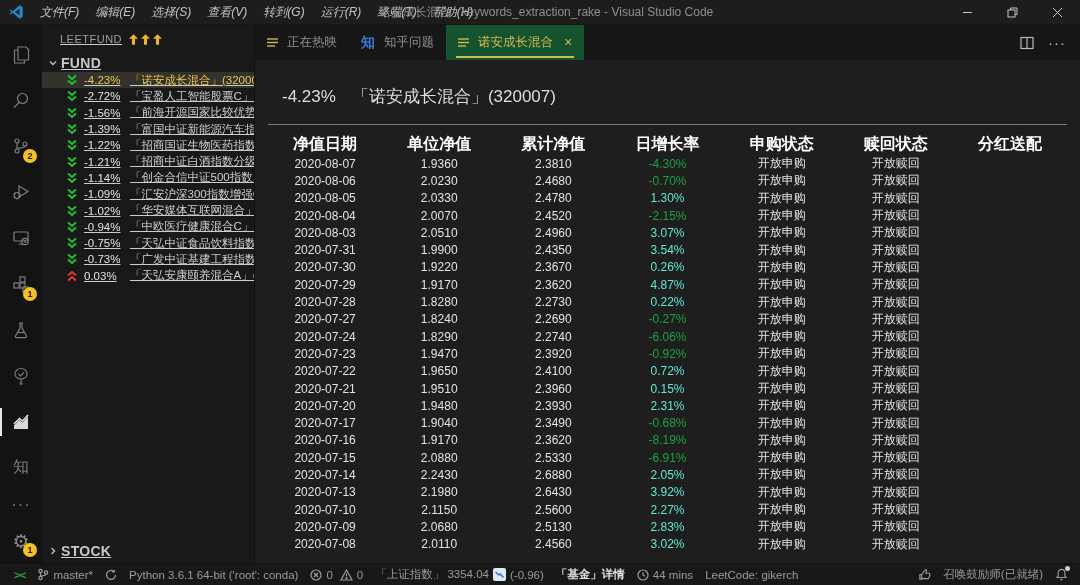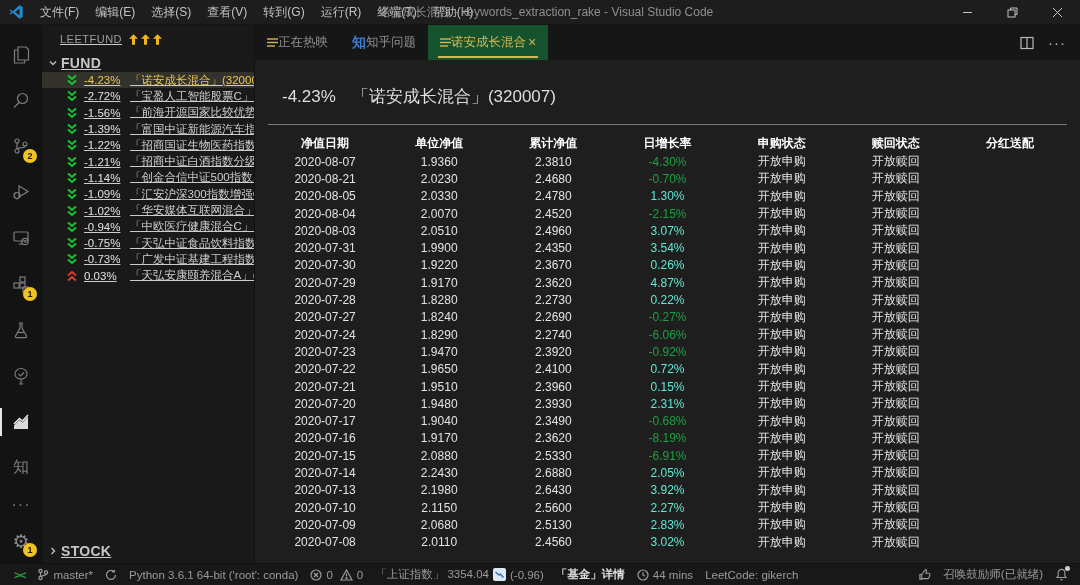--- a/index.html
+++ b/index.html
@@ -8,21 +8,21 @@
     font-family: "Liberation Sans", "DejaVu Sans", sans-serif;
     background:#1e1e1e; color:#ccc; font-size:12px;
     -webkit-user-select:none; user-select:none;
   }
   .app { width:1080px; height:585px; display:flex; flex-direction:column; background:#1e1e1e; }
 
   
   .titlebar { height:25px; flex:0 0 25px; background:#1d1d1d; display:flex; align-items:center; position:relative; border-bottom:1px solid #141414;}
   .vscode-logo { width:16px; height:16px; margin:0 8px 0 8px; flex:0 0 auto; }
   .menu { display:flex; align-items:center; height:100%; }
-  .menu-item { padding:0 8px; height:100%; display:flex; align-items:center; color:#c3c3c3; font-size:12px; cursor:default; }
+  .menu-item { padding:0 8px; height:100%; display:flex; align-items:center; color:#c3c3c3; font-size:12px; cursor:default;font-style:italic; }
   .win-title { position:absolute; left:12px; right:0; text-align:center; color:#8f8f8f; font-size:12px; pointer-events:none; }
   .win-controls { margin-left:auto; display:flex; height:100%; z-index:2; }
   .win-btn { width:45px; height:100%; display:flex; align-items:center; justify-content:center; color:#c5c5c5; }
   .win-btn svg { stroke:#c5c5c5; }
 
   
   .main-body { flex:1 1 auto; display:flex; min-height:0; }
 
   
   .activitybar { width:42px; flex:0 0 42px; background:#131313; display:flex; flex-direction:column; align-items:center; padding-top:6px; }
@@ -50,37 +50,37 @@
   .trend-icon svg { stroke:#18c42e; fill:none; stroke-width:2; }
   .trend-icon.up svg { stroke:#dd3b2b; transform:rotate(180deg); }
   .f-change { width:46px; flex:0 0 46px; color:#e2e2e2; font-size:11.5px; }
   .f-name { color:#cfcfcf; font-size:11.5px; overflow:hidden; text-overflow:clip; }
   .sidebar-spacer { flex:1 1 auto; }
   .stock-header { margin-bottom:3px; }
 
   
   .editor { flex:1 1 auto; display:flex; flex-direction:column; min-width:0; background:#1e1e1e; }
   .tabbar { height:35px; flex:0 0 35px; background:#161616; display:flex; align-items:stretch; }
-  .tab { display:flex; align-items:center; padding:0 12px; gap:0; color:#8f8f8f; font-size:12.5px; cursor:pointer; position:relative; background:#161616;font-family:Liberation Mono, monospace; }
+  .tab { display:flex; align-items:center; padding:0 12px; gap:9px; color:#8f8f8f; font-size:12.5px; cursor:pointer; position:relative; background:#161616;font-family:Liberation Mono, monospace; }
   .tab .tab-list-icon { display:flex; }
   .tab.active { background:#14532d; color:#d3b754; }
   .tab.active::after { content:""; position:absolute; left:10px; right:10px; bottom:2px; height:2px; background:#d3b754; }
   .tab-close { color:#d3b754; font-size:14px; margin-left:2px; line-height:1; }
   .tab-zhihu-icon { color:#3c7bd9; font-weight:bold; font-size:14px; }
   .tab-actions { margin-left:auto; display:flex; align-items:center; gap:14px; padding-right:14px; color:#b9b9b9; }
   .tab-actions svg { stroke:#b9b9b9; fill:none; stroke-width:1.2; }
   .tab-ellipsis { font-size:15px; letter-spacing:1px; color:#b9b9b9; }
 
   .content { flex:1 1 auto; padding:0 13px; overflow:hidden; position:relative; }
   .fund-heading { margin:25px 14px 0; font-size:17px; color:#dedede; display:flex; align-items:baseline; }
   .fund-heading .hc { margin-right:16px; }
   .rule { border:none; border-top:1px solid #7a7a7a; margin-top:16px; }
 
   table.nav-table { width:100%; border-collapse:collapse; table-layout:fixed; margin-top:9px; }
-  .nav-table th { font-size:12px; font-weight:bold; color:#ffffff; text-align:center; height:19px; padding:0; }
+  .nav-table th { font-size:16px; font-weight:bold; color:#ffffff; text-align:center; height:19px; padding:0; }
   .nav-table td { font-size:12px; color:#e3e3e3; text-align:center; height:17.3px; padding:0; white-space:nowrap; }
   .nav-table td.c-growth.neg { color:#1ba141; }
   .nav-table td.c-growth.pos { color:#5eead4; }
 
   
   .statusbar { height:22px; flex:0 0 22px; background:#181818; border-top:1px solid #101010; display:flex; align-items:center; font-size:11.5px; color:#9b9b9b; padding:0 6px 0 8px; }
   .sb-item { display:flex; align-items:center; gap:4px; padding:0 6px; height:100%; cursor:pointer; }
   .sb-item svg { stroke:#9b9b9b; fill:none; stroke-width:1.2; }
   .sb-remote { color:#27a341; font-weight:bold; letter-spacing:-1px; }
   .sb-strong { color:#e0e0e0; font-weight:bold; }
@@ -431,21 +431,21 @@
               <tr>
     <td class="c-date">2020-08-07</td>
     <td class="c-unit">1.9360</td>
     <td class="c-total">2.3810</td>
     <td class="c-growth neg">-4.30%</td>
     <td class="c-buy">开放申购</td>
     <td class="c-redeem">开放赎回</td>
     <td class="c-dividend"></td>
   </tr>
               <tr>
-    <td class="c-date">2020-08-21</td>
+    <td class="c-date">2020-08-06</td>
     <td class="c-unit">2.0230</td>
     <td class="c-total">2.4680</td>
     <td class="c-growth neg">-0.70%</td>
     <td class="c-buy">开放申购</td>
     <td class="c-redeem">开放赎回</td>
     <td class="c-dividend"></td>
   </tr>
               <tr>
     <td class="c-date">2020-08-05</td>
     <td class="c-unit">2.0330</td>

